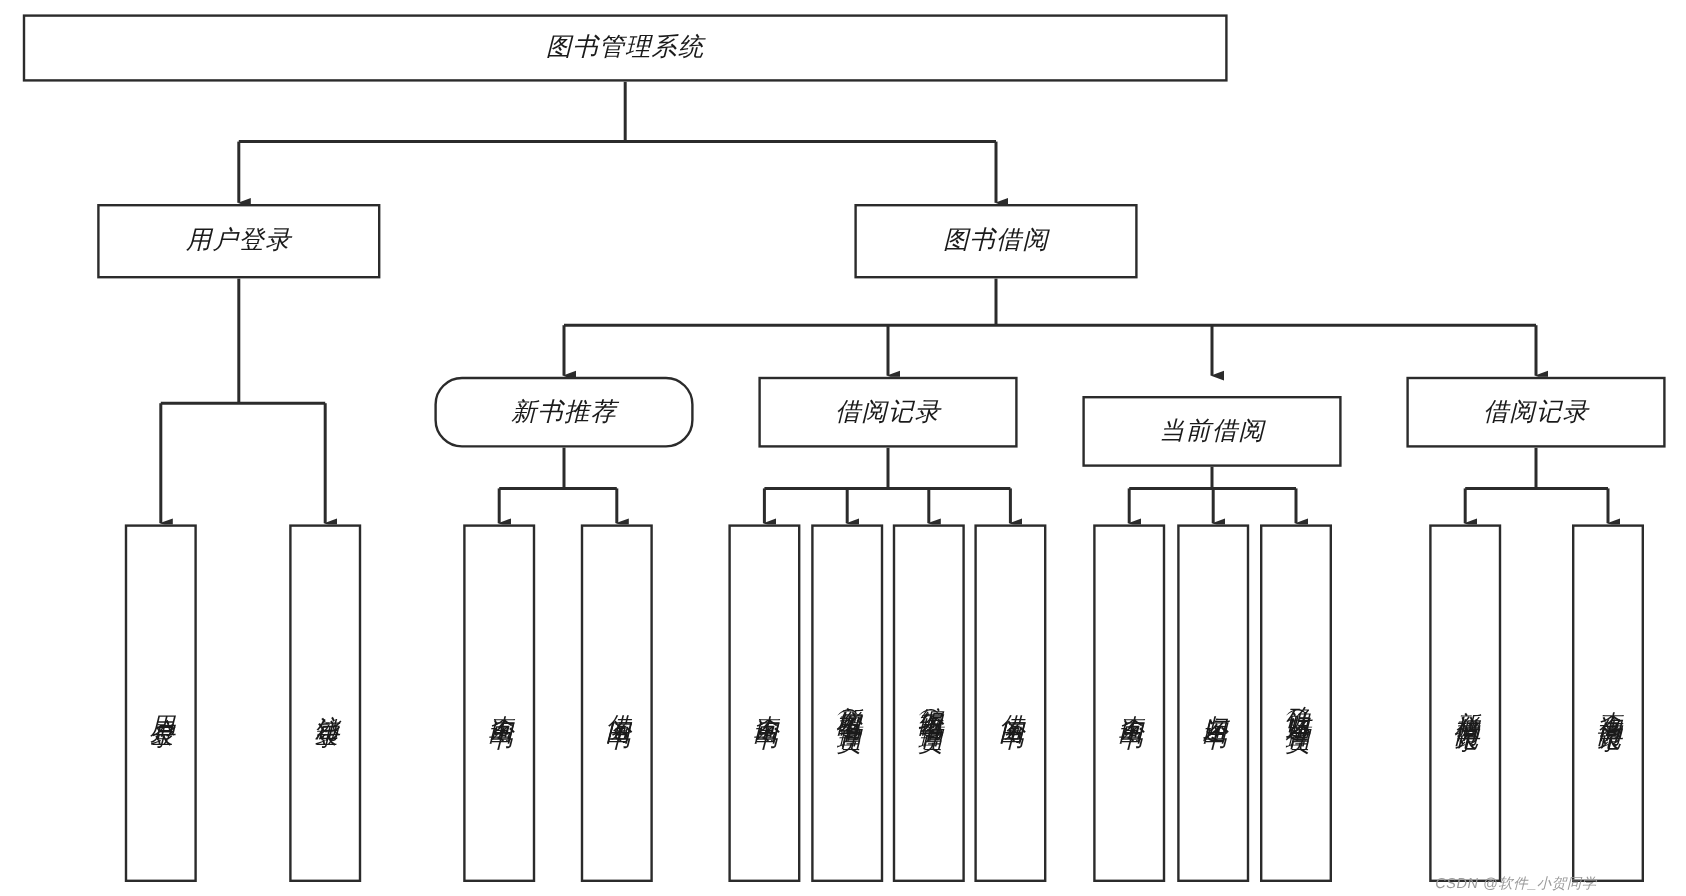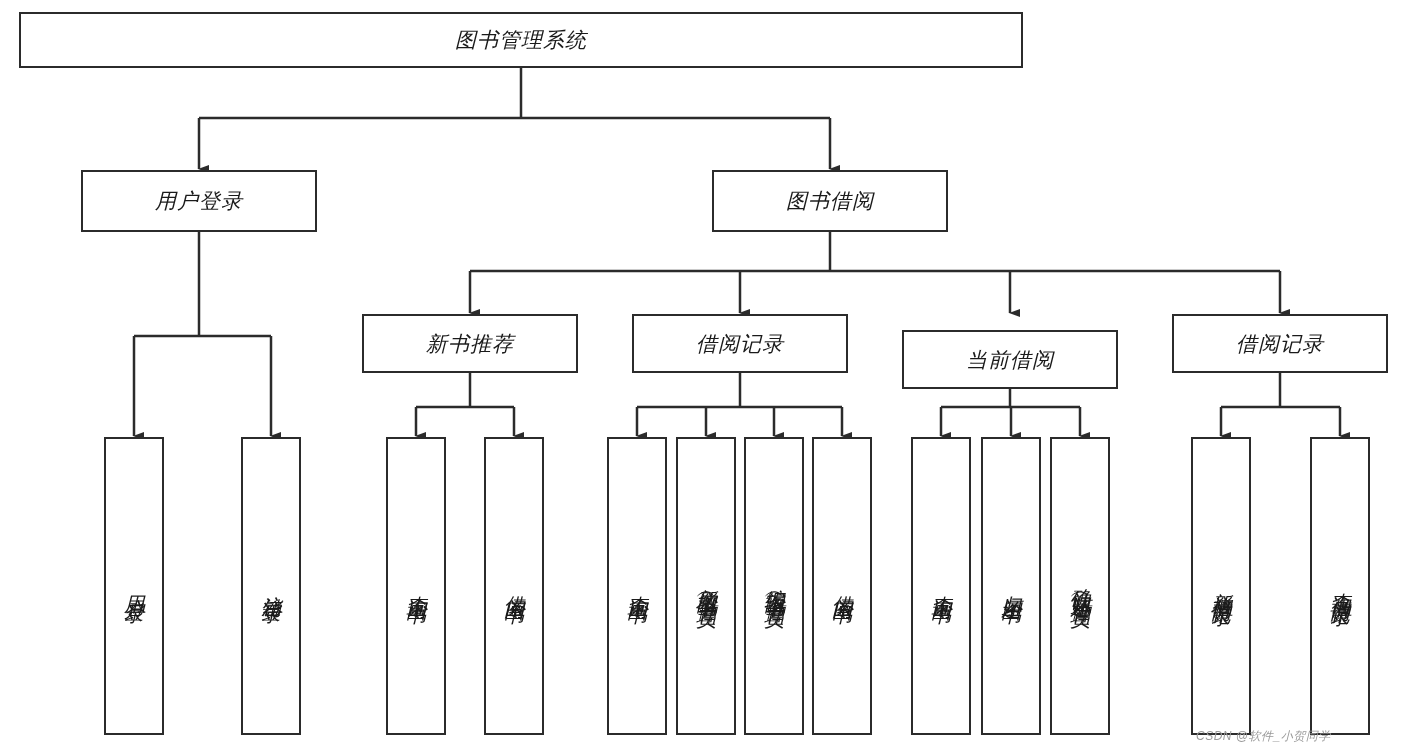--- a/index.html
+++ b/index.html
@@ -120,21 +120,21 @@
   <div id="node-layer">
       <div class="node-box horizontal" style="left: 19px; top: 12px; width: 1004px; height: 56px;">
         <span class="hlabel">图书管理系统</span>
       </div>
       <div class="node-box horizontal" style="left: 81px; top: 170px; width: 236px; height: 62px;">
         <span class="hlabel">用户登录</span>
       </div>
       <div class="node-box horizontal" style="left: 712px; top: 170px; width: 236px; height: 62px;">
         <span class="hlabel">图书借阅</span>
       </div>
-      <div class="node-box horizontal" style="left: 362px; top: 314px; width: 216px; height: 59px;">
+      <div class="node-box horizontal" style="left: 362px; top: 314px; width: 216px; height: 59px; border-radius: 23px;">
         <span class="hlabel">新书推荐</span>
       </div>
       <div class="node-box horizontal" style="left: 632px; top: 314px; width: 216px; height: 59px;">
         <span class="hlabel">借阅记录</span>
       </div>
       <div class="node-box horizontal" style="left: 902px; top: 314px; width: 216px; height: 59px; margin-top: 16px;">
         <span class="hlabel">当前借阅</span>
       </div>
       <div class="node-box horizontal" style="left: 1172px; top: 314px; width: 216px; height: 59px; justify-content: center;">
         <span class="hlabel">借阅记录</span>

